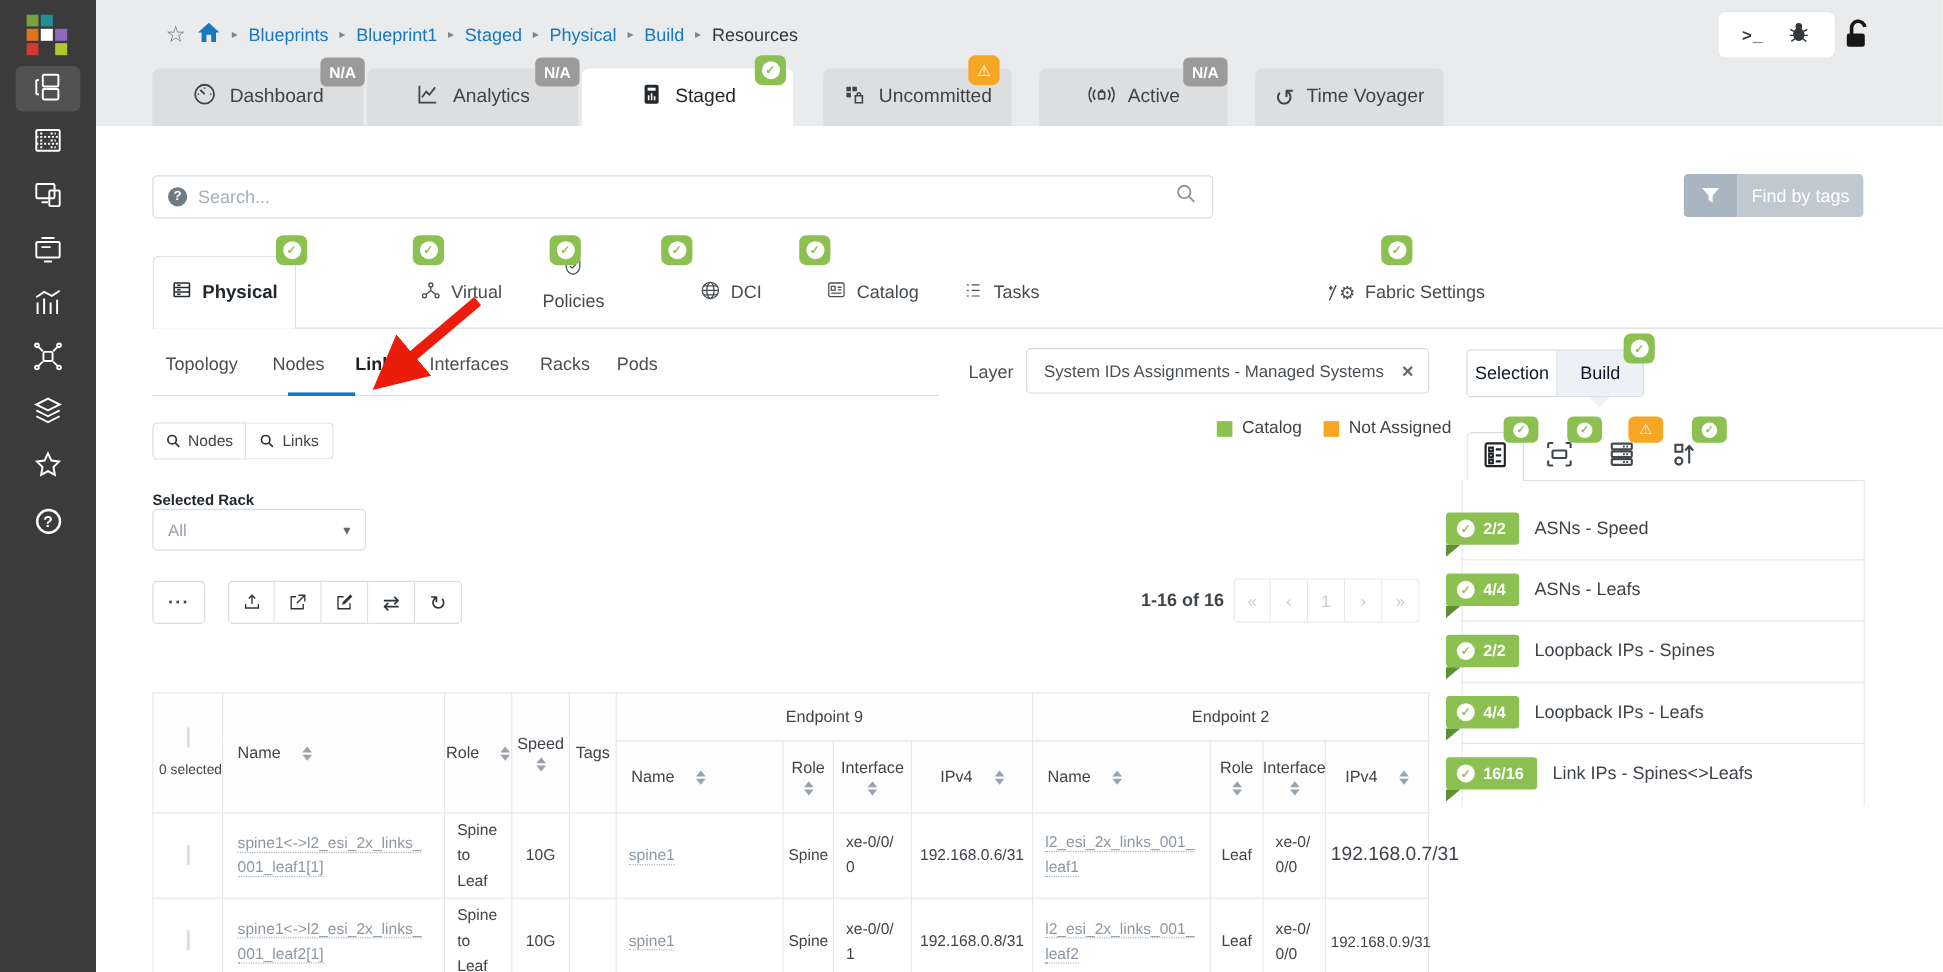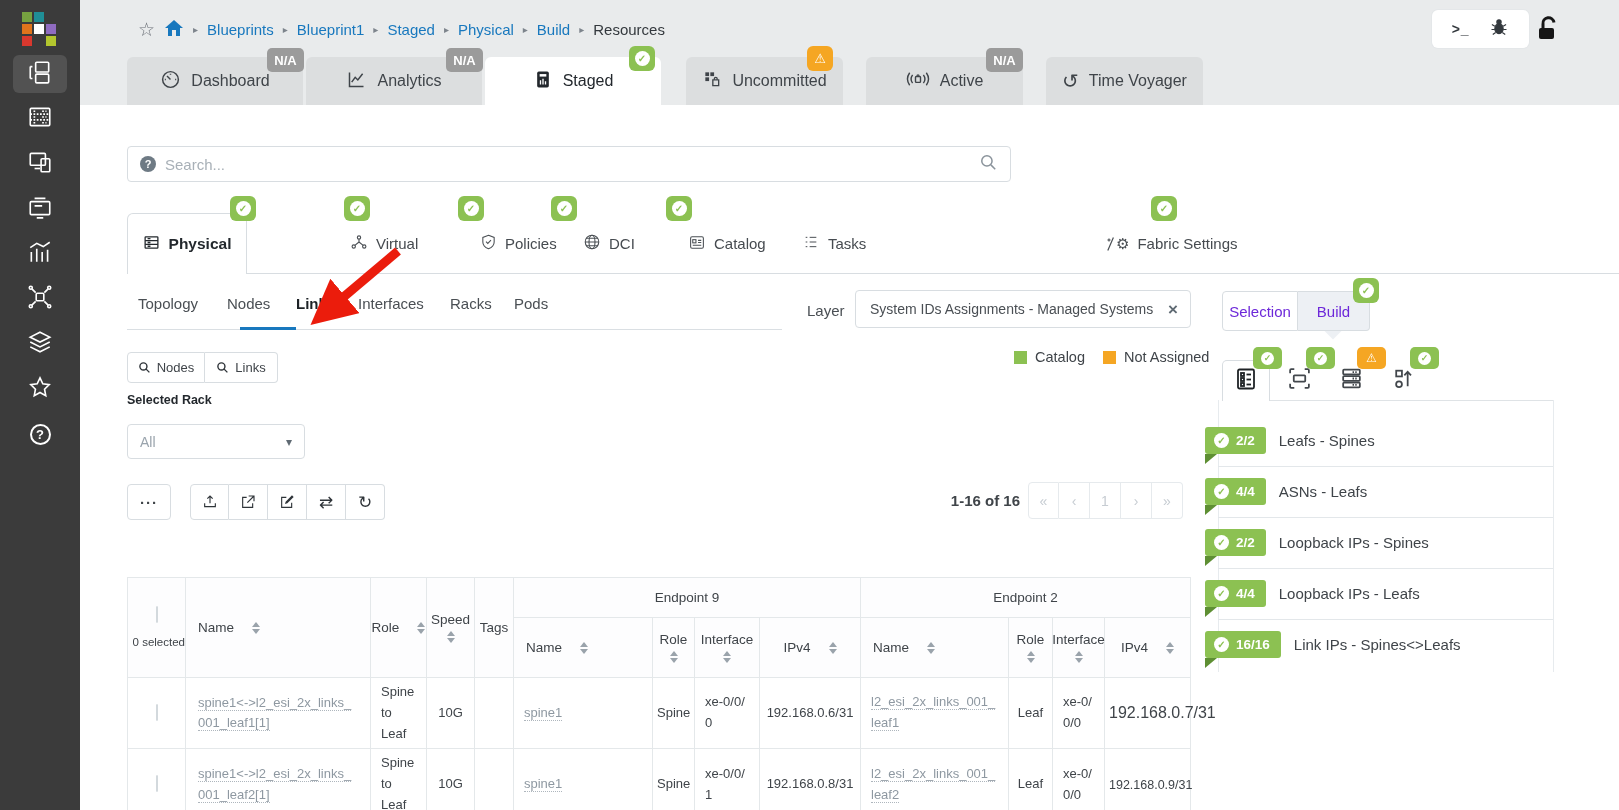--- a/index.html
+++ b/index.html
@@ -70,36 +70,36 @@
   .subnav-active-line { position:absolute; left:160px; top:222px; width:56px; height:3px; background:#1878be; z-index:2; }
 
   
   .layer-label { position:absolute; left:727px; top:197px; font-size:15px; color:#4a4f54; }
   .layer-select { position:absolute; left:775px; top:185px; width:336px; height:38px; border:1px solid #d8dde1; border-radius:4px;
                   display:flex; align-items:center; padding:0 12px 0 14px; font-size:14px; color:#4a4f54; background:#fff; cursor:pointer; }
   .layer-select .lbl { flex:1; }
   .layer-close { color:#5f6a73; font-size:17px; font-weight:bold; cursor:pointer; line-height:1; }
 
   .seltab-group { position:absolute; left:1142px; top:186px; height:40px; display:flex; z-index:3; }
-  .seltab { border:1px solid #d8dde1; display:flex; align-items:center; justify-content:center; font-size:15px; color:#6d28d9; cursor:pointer; }
+  .seltab { border:1px solid #d8dde1; display:flex; align-items:center; justify-content:center; font-size:15px; color:#0f172a; cursor:pointer; }
   .seltab.sel-left { width:76px; background:#fff; border-radius:4px 0 0 4px; }
   .seltab.sel-right { width:72px; background:#edf0f4; border-left:none; border-radius:0 4px 4px 0; }
   .seltab-notch { position:absolute; left:1247px; top:220px; width:12px; height:12px; background:#edf0f4; transform:rotate(45deg); z-index:2; }
 
   .legend { position:absolute; left:934px; top:244px; display:flex; align-items:center; gap:8px; font-size:14.5px; color:#3f4449; }
   .sw { width:13px; height:13px; display:inline-block; }
 
   
   .qbtn-group { position:absolute; left:47px; top:247px; height:31px; display:flex; }
   .qbtn { border:1px solid #d8dde1; background:#fff; display:flex; align-items:center; justify-content:center; gap:6px;
           font-size:13px; color:#3f4449; cursor:pointer; }
   .qbtn.first { width:78px; border-radius:4px 0 0 4px; }
   .qbtn.second { width:73px; border-left:none; border-radius:0 4px 4px 0; }
 
-  .rack-label { position:absolute; left:47px; top:288px; font-size:12.5px; font-weight:bold; color:#23282d;text-align:center; }
+  .rack-label { position:absolute; left:47px; top:305px; font-size:12.5px; font-weight:bold; color:#23282d;text-align:center; }
   .rack-select { position:absolute; left:47px; top:319px; width:178px; height:35px; border:1px solid #d8dde1; border-radius:4px;
                  display:flex; align-items:center; padding:0 12px; font-size:14px; color:#9aa4ad; background:#fff; cursor:pointer; }
   .rack-select .lbl { flex:1; }
   .caret-down { color:#5f6a73; font-size:12px; }
 
   .more-btn { position:absolute; left:47px; top:379px; width:44px; height:36px; border:1px solid #d8dde1; border-radius:4px;
               background:#fff; display:flex; align-items:center; justify-content:center; font-size:15px; font-weight:bold;
               letter-spacing:1px; color:#3f4449; cursor:pointer; }
   .tool-group { position:absolute; left:110px; top:379px; height:36px; display:flex; }
   .tool-btn { width:39px; height:36px; border:1px solid #d8dde1; border-left:none; background:#fff;
@@ -360,39 +360,47 @@
     <span class="q-circle">?</span>
     <input type="text" placeholder="Search..." style="">
     <span>
       <svg width="19" height="19" viewBox="0 0 24 24" fill="none" stroke="#8a939b" stroke-width="1.9">
           <circle cx="10" cy="10" r="6.5"></circle>
           <path d="M15 15 L20.5 20.5"></path>
         </svg>
     </span>
   </div>
 
+  <div class="findtags">
+    <span class="seg-icon">
+      <svg width="17" height="16" viewBox="0 0 20 18">
+          <path d="M1.5 1.5 H18.5 L12 8.8 V16 L8 13.2 V8.8 Z" fill="#fff"></path>
+        </svg>
+    </span>
+    <span class="seg-label">Find by tags</span>
+  </div>
 
   <div class="sect-line"></div>
   <div class="sect-tab-active">
     <span><svg width="17" height="17" viewBox="0 0 24 24" stroke="#23282d" fill="none" stroke-width="1.8">
           <rect x="3" y="4" width="18" height="16" rx="1"></rect>
           <path d="M3 9.3 H21 M3 14.6 H21 M6.5 6.6 h4 M6.5 12 h4 M6.5 17.3 h4"></path>
         </svg></span>
     <span>Physical</span>
   </div>
   <div class="sect-item" style="left:270px;">
     <span><svg width="18" height="18" viewBox="0 0 24 24">
           <circle cx="5" cy="18" r="2.2"></circle>
           <circle cx="19" cy="18" r="2.2"></circle>
           <circle cx="12" cy="6" r="2.2"></circle>
           <path d="M12 8.2 V12 M12 12 L6.5 16.5 M12 12 L17.5 16.5"></path>
         </svg></span>
     <span>Virtual</span>
   </div>
-  <div class="sect-item" style="left:400px;">
+  <div class="sect-item" style="left:372px;flex-direction:column;">
     <span><svg width="17" height="18" viewBox="0 0 24 24">
           <path d="M12 2.5 L20 5.5 V12 c0 4.5-3.2 7.8-8 9.5 -4.8-1.7-8-5-8-9.5 V5.5 Z"></path>
           <path d="M8.5 11.5 L11 14 L15.5 9.5"></path>
         </svg></span>
     <span>Policies</span>
   </div>
   <div class="sect-item" style="left:503px;">
     <span><svg width="18" height="18" viewBox="0 0 24 24">
           <circle cx="12" cy="12" r="9"></circle>
           <ellipse cx="12" cy="12" rx="4" ry="9"></ellipse>
@@ -762,21 +770,21 @@
   <div class="panel-topline"></div>
   <div class="panel-leftline"></div>
   <div class="panel-rightline"></div>
 
   <div class="res-item" style="top:310px;">
     <span class="ribbon">
       <span class="vcheck">✓</span>
       <span>2/2</span>
       <i class="fold"></i>
     </span>
-    <span class="res-label">Leafs - Spines</span>
+    <span class="res-label">ASNs - Speed</span>
   </div>
   <div class="res-sep" style="top:361px;"></div>
   <div class="res-item" style="top:361px;">
     <span class="ribbon">
       <span class="vcheck">✓</span>
       <span>4/4</span>
       <i class="fold"></i>
     </span>
     <span class="res-label">ASNs - Leafs</span>
   </div>

